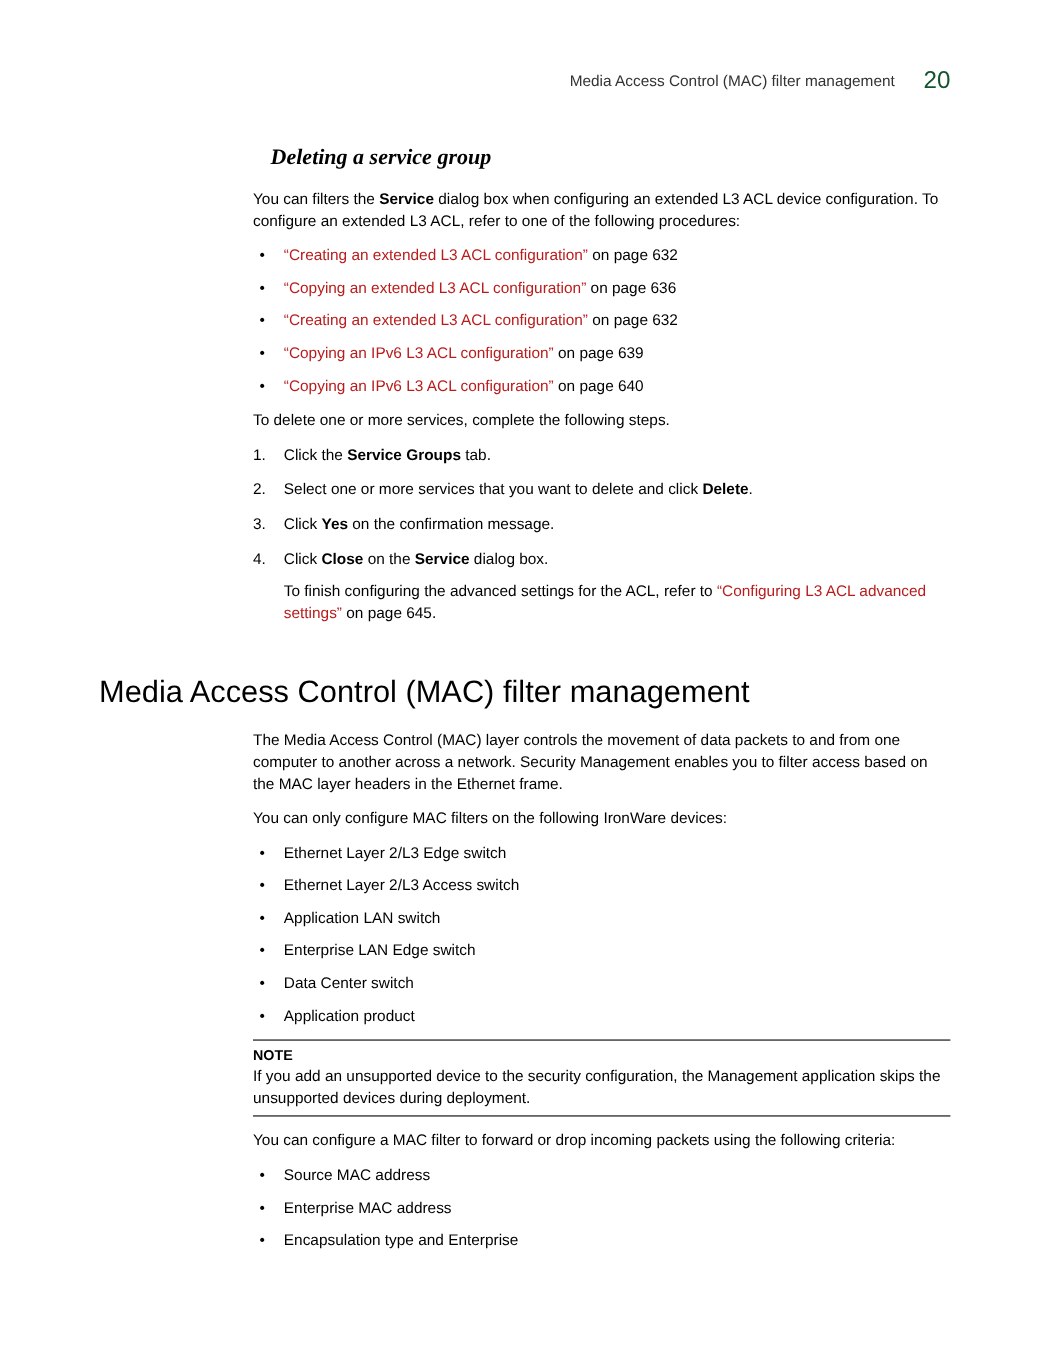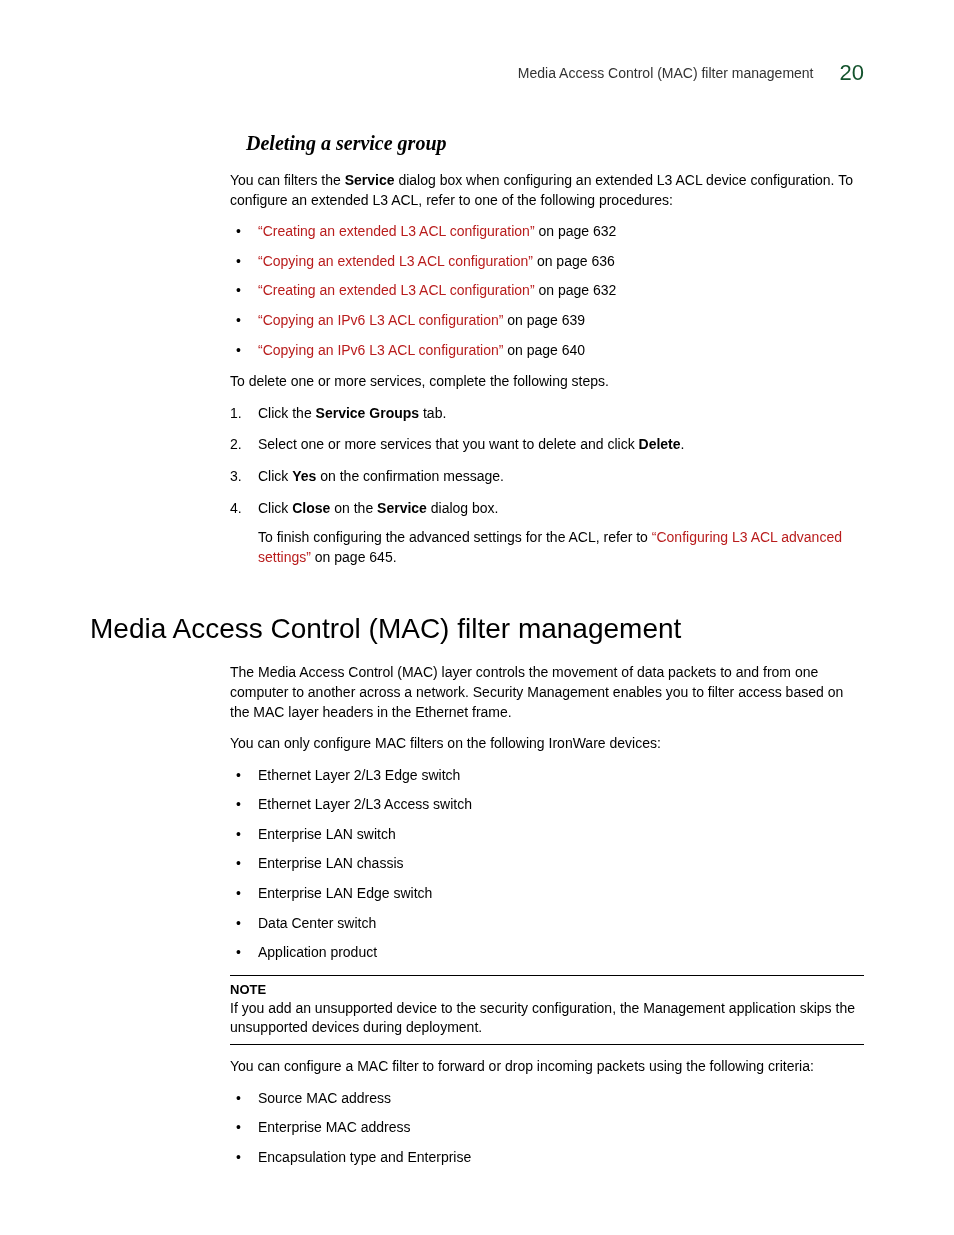--- a/index.html
+++ b/index.html
@@ -74,22 +74,21 @@
 
   <div class="h1">Media Access Control (MAC) filter management</div>
 
   <div class="content">
     <p class="body">The Media Access Control (MAC) layer controls the movement of data packets to and from one computer to another across a network. Security Management enables you to filter access based on the MAC layer headers in the Ethernet frame.</p>
     <p class="body">You can only configure MAC filters on the following IronWare devices:</p>
 
     <ul class="bullets">
       <li>Ethernet Layer 2/L3 Edge switch</li>
       <li>Ethernet Layer 2/L3 Access switch</li>
-      <li>Enterprise LAN switch</li>
-      <li>Enterprise LAN chassis</li>
+      <li>Application LAN switch</li>
       <li>Enterprise LAN Edge switch</li>
       <li>Data Center switch</li>
       <li>Application product</li>
     </ul>
 
     <div class="note-block">
       <hr class="note-rule">
       <div class="note-label">NOTE</div>
       <div class="note-text">If you add an unsupported device to the security configuration, the Management application skips the unsupported devices during deployment.</div>
       <hr class="note-rule">

